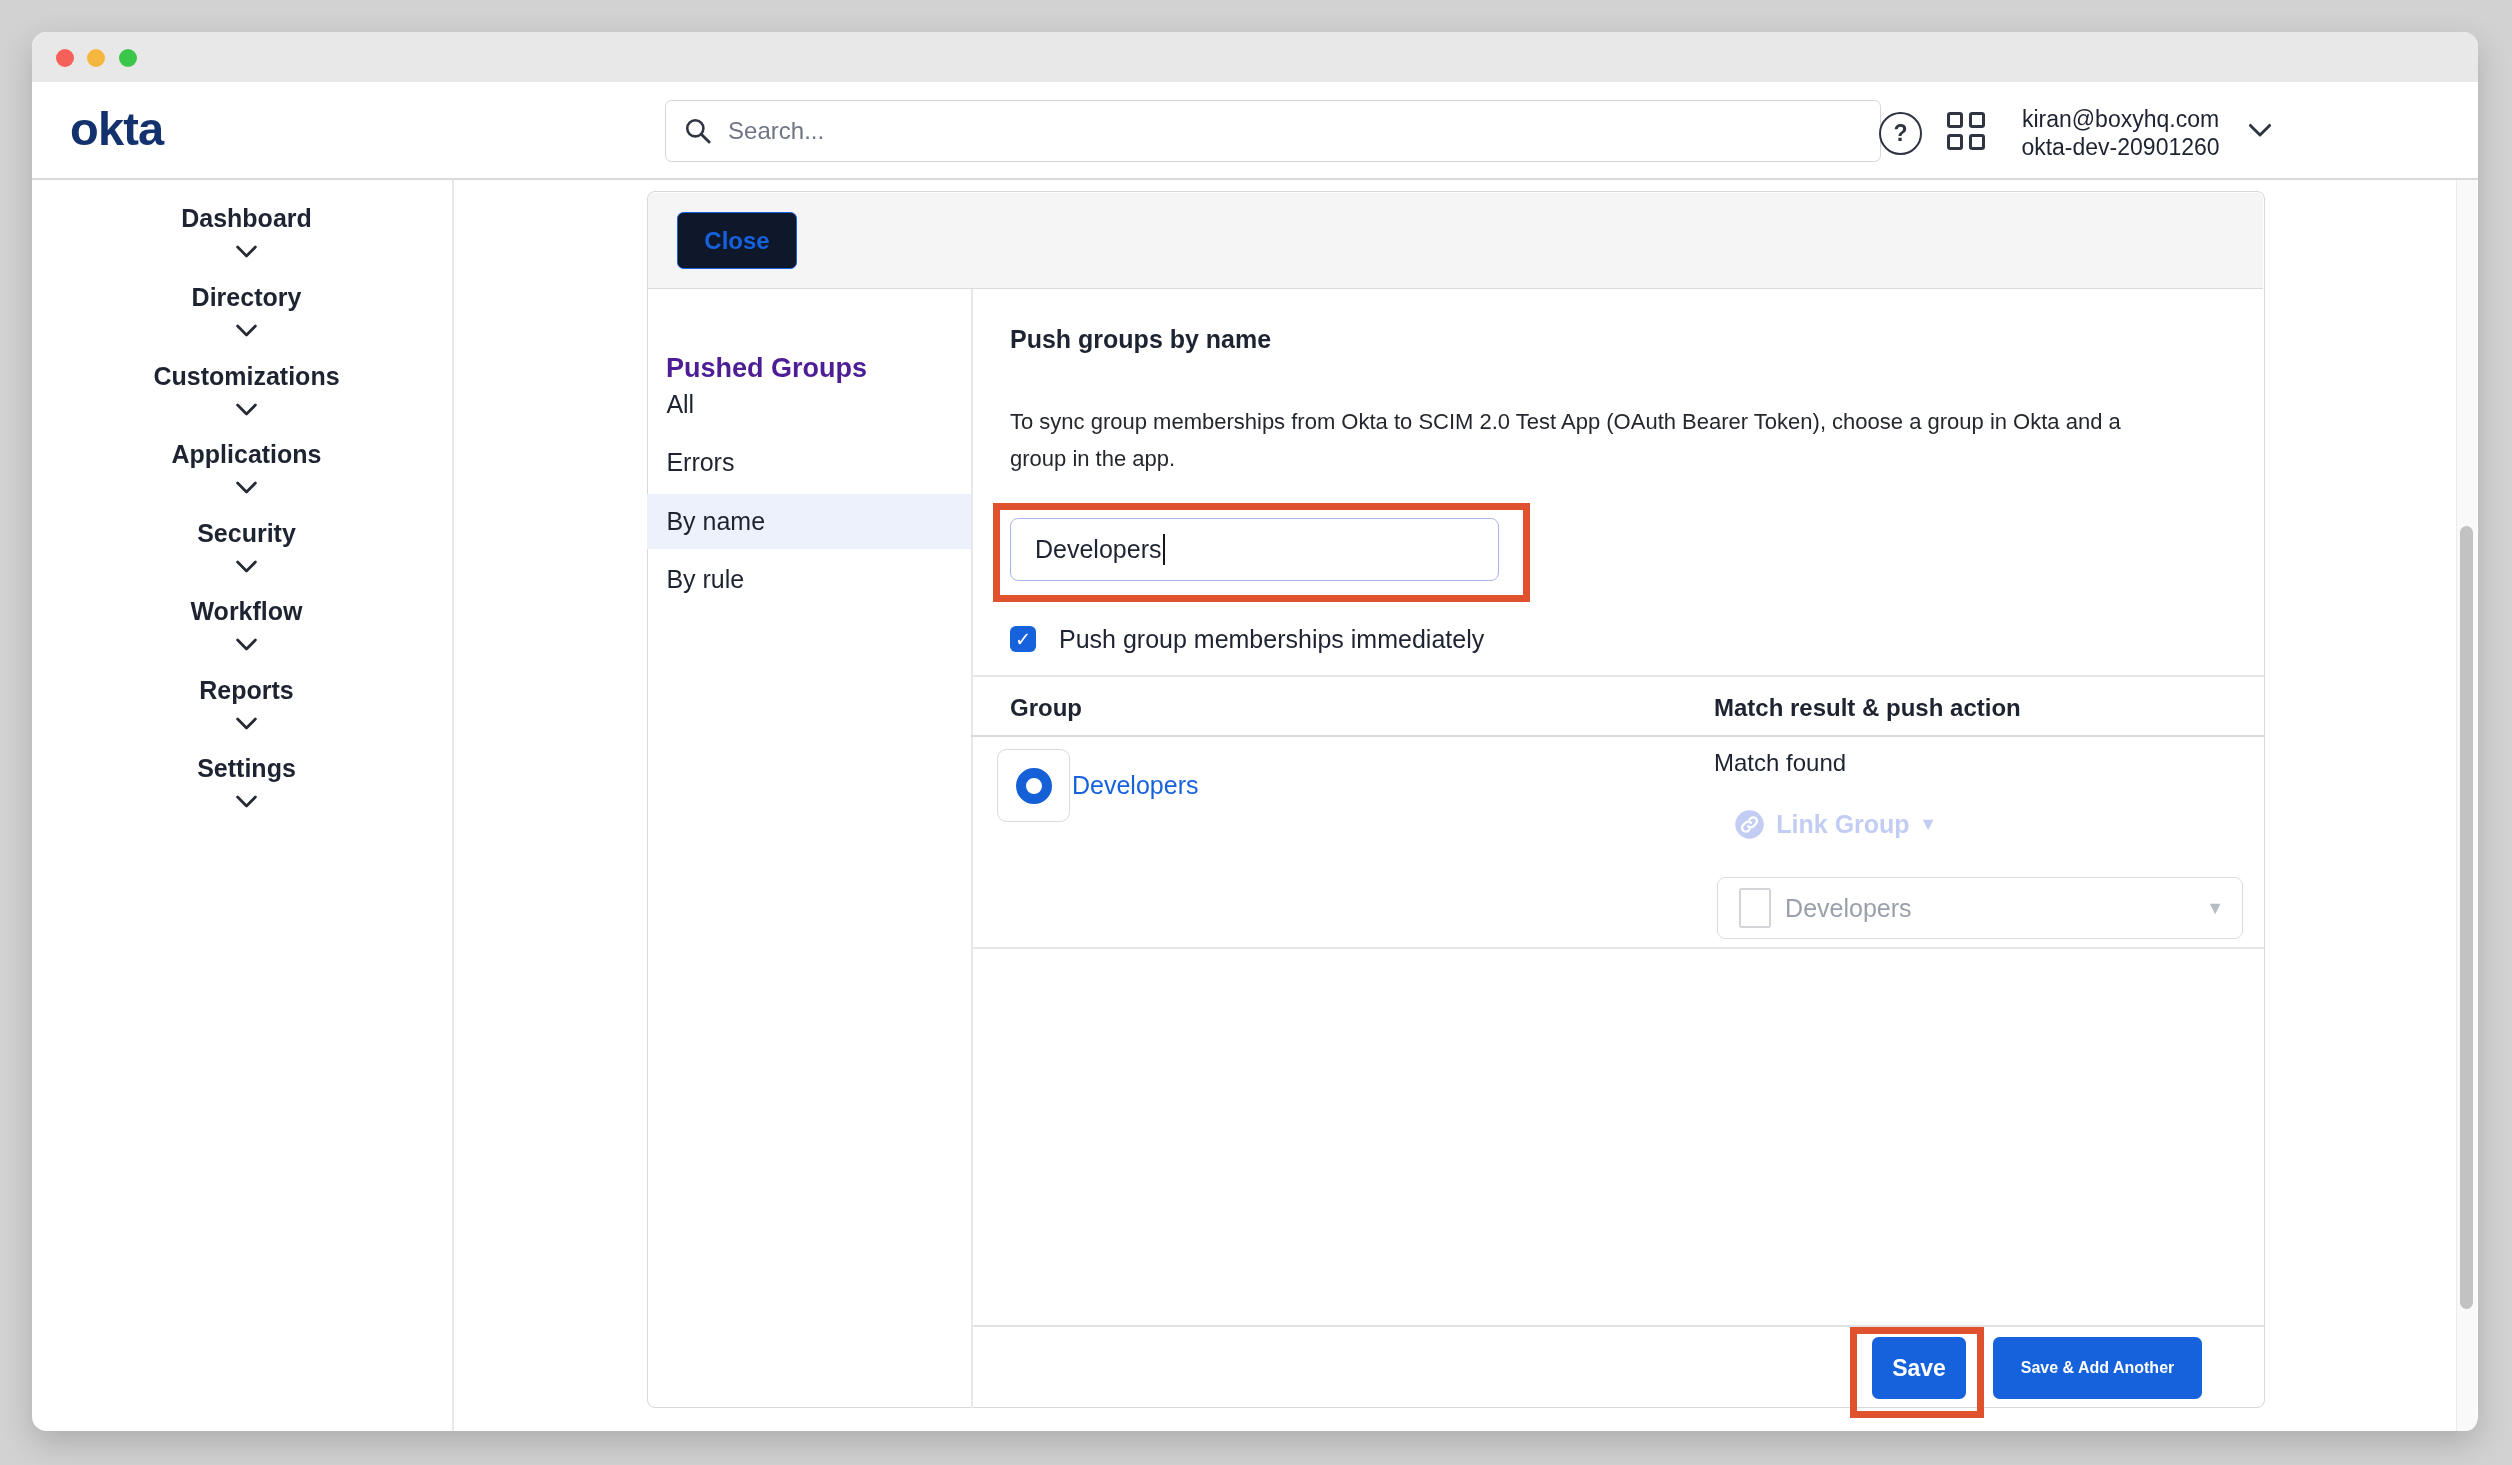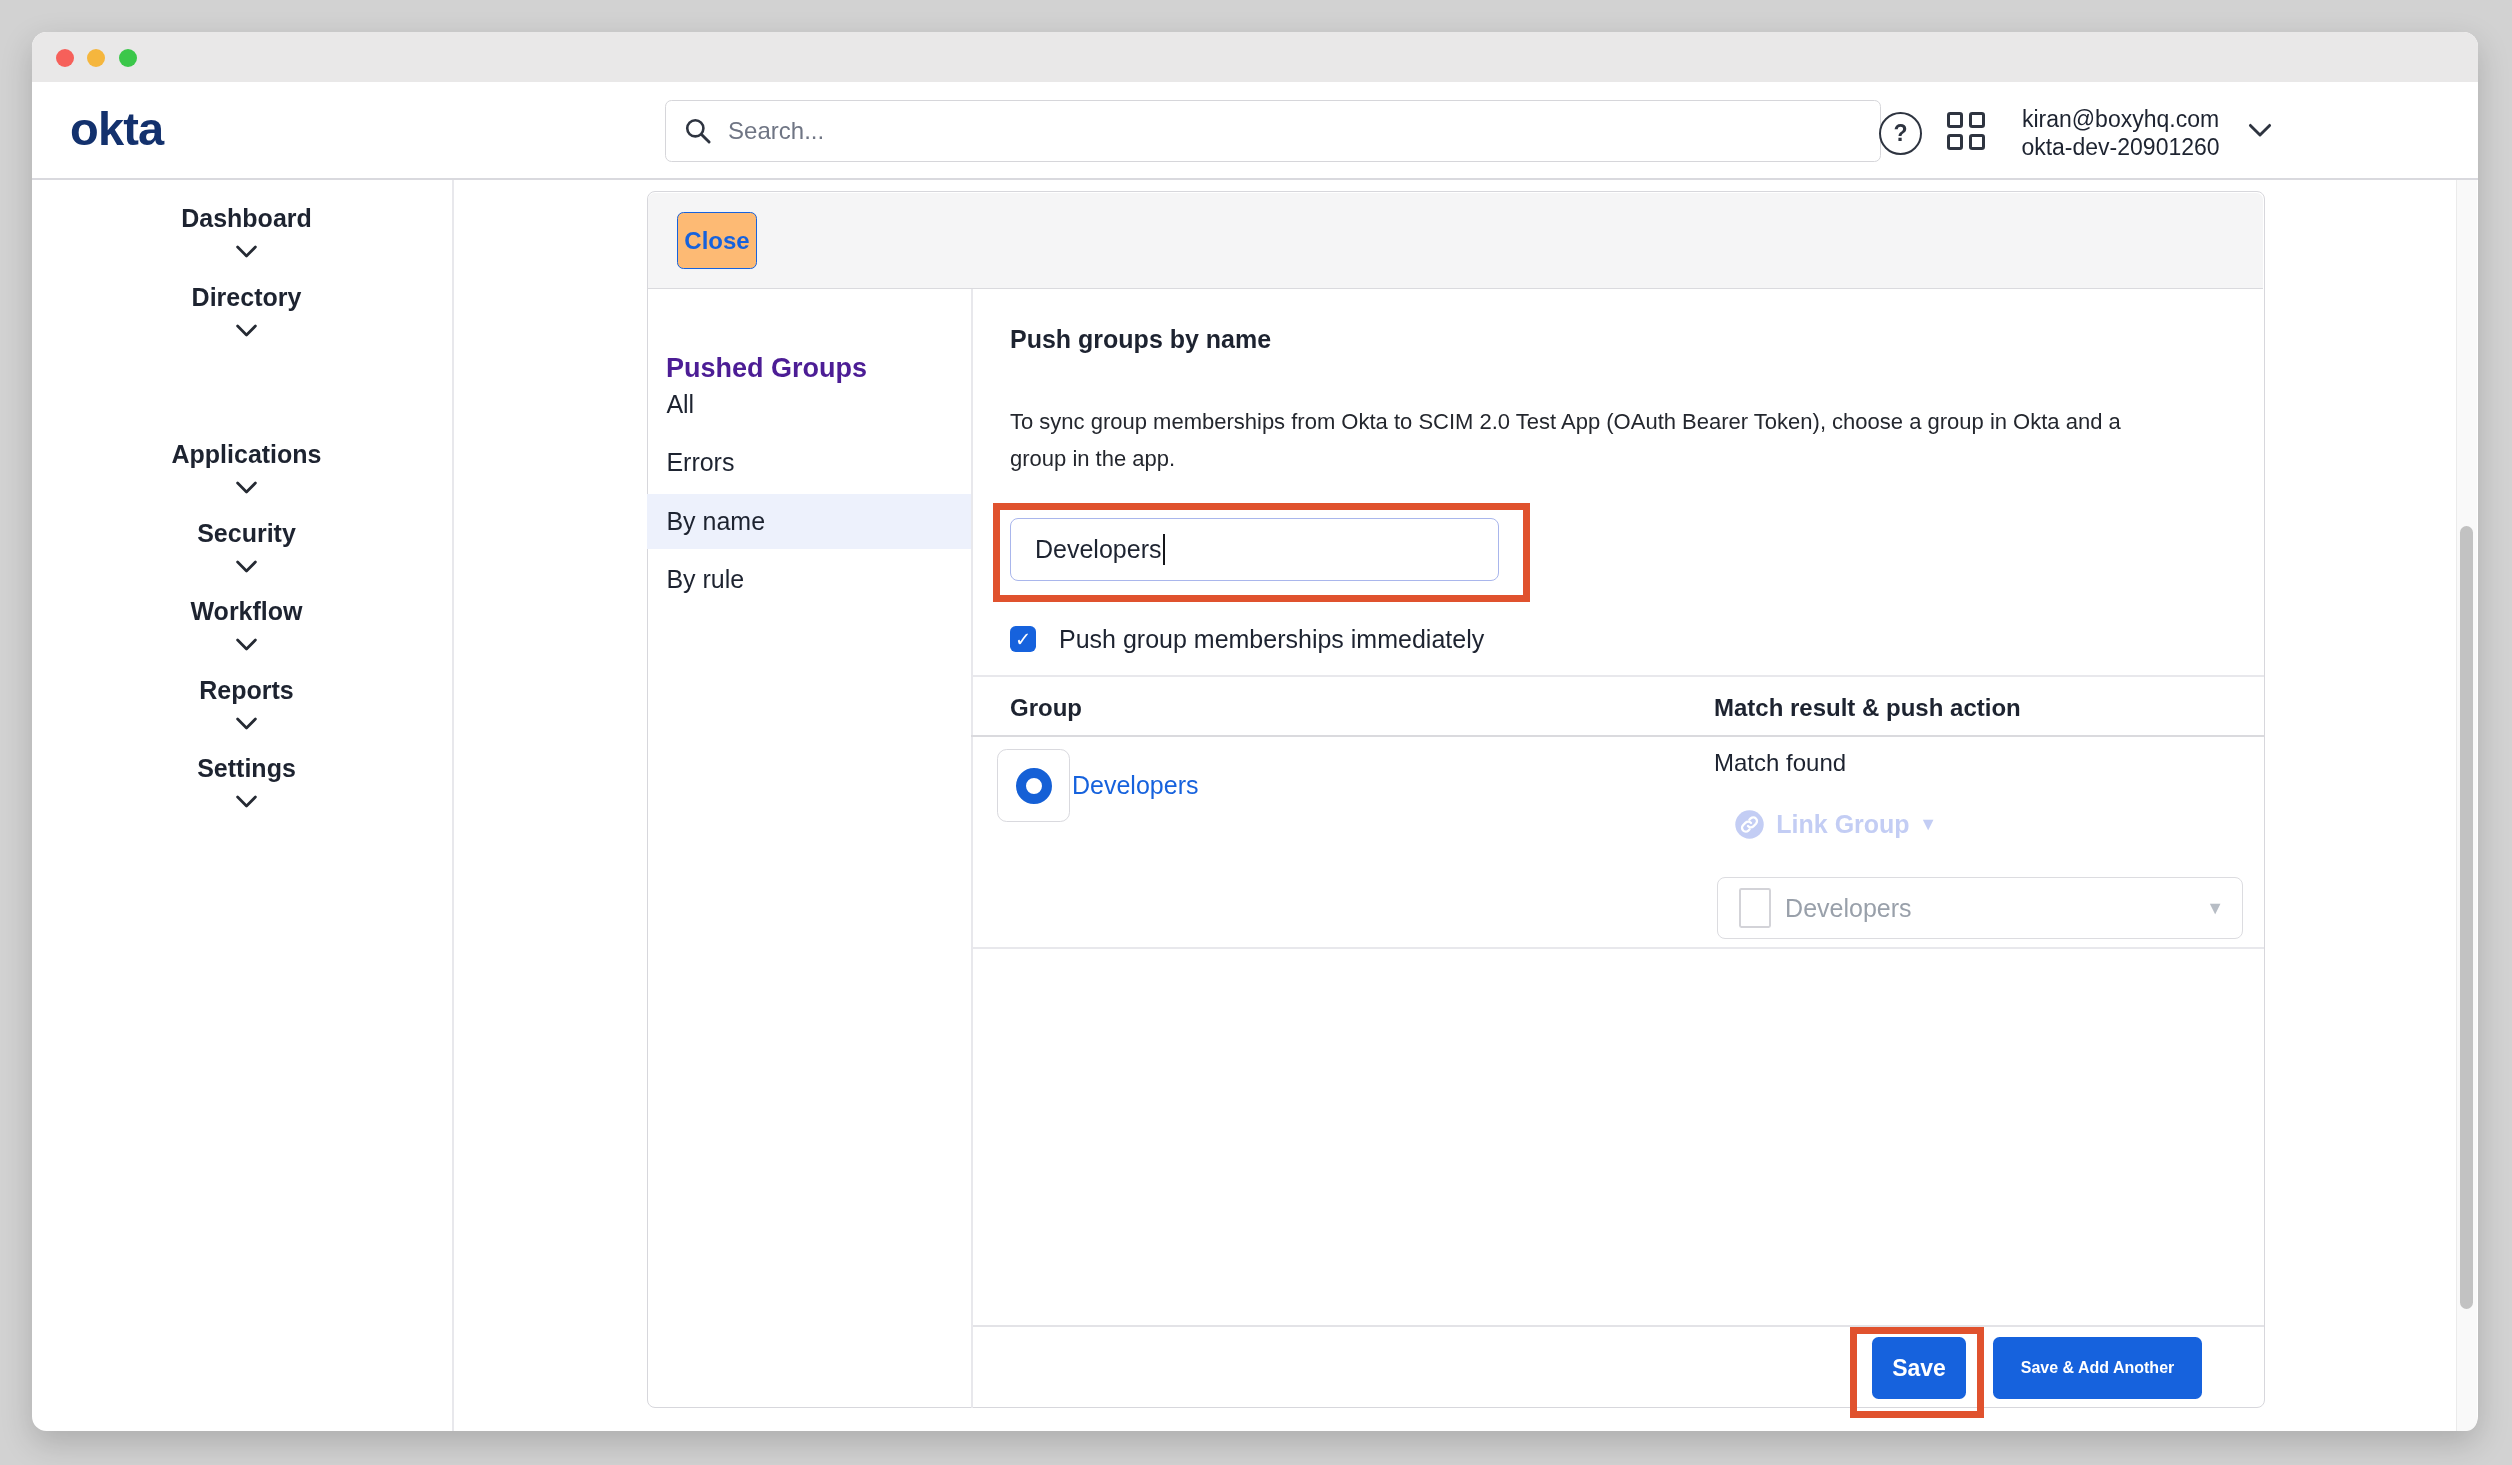--- a/index.html
+++ b/index.html
@@ -23,21 +23,21 @@
   .gridicon{width:39px;height:39px;display:grid;grid-template-columns:16px 16px;grid-template-rows:16px 16px;gap:5.7px;}
   .gridicon span{border:3.2px solid #2e3440;border-radius:3.2px;}
   .userblock{left:2012px;top:105px;width:217px;text-align:center;color:#1d2330;font-size:23px;line-height:28px;}
   .sidebar-divider{left:452px;top:180px;width:1.6px;height:1251px;background:#e8e8ec;}
   .side-item{left:49px;width:374px;height:55px;display:flex;align-items:center;justify-content:space-between;
              padding-left:21px;cursor:pointer;flex-direction:column;}
   .side-item .lbl{font-size:25px;font-weight:700;color:#1d2330;}
   .panel{left:647px;top:191px;width:1618px;height:1217px;background:#fff;border:1.6px solid #d7d7dc;border-radius:8px;}
   .panelbar{left:648px;top:193px;width:1615px;height:96px;background:#f5f5f6;border-bottom:1.6px solid #dadade;
             border-radius:6.5px 6.5px 0 0;}
-  .closebtn{left:677px;top:212px;width:80px;height:57px;background:#fdba74;border:1.6px solid #1662dd;border-radius:6.5px;
+  .closebtn{left:677px;top:212px;width:120px;height:57px;background:#0f172a;border:1.6px solid #1662dd;border-radius:6.5px;
             color:#1662dd;font-size:24px;font-weight:700;display:flex;align-items:center;justify-content:center;cursor:pointer;}
   .leftnav-border{left:971px;top:289px;width:1.6px;height:1119px;background:#e8e8ec;}
   .navtitle{left:666px;top:314px;font-size:27px;font-weight:700;color:#4c1d95;margin-top:39px;}
   .navitem{left:647px;width:324px;height:55px;display:flex;align-items:center;padding-left:19.4px;font-size:25px;
            color:#1d2330;cursor:pointer;}
   .navitem.sel{background:#edf1fc;}
   .heading{left:1010px;top:325px;font-size:25px;font-weight:700;color:#1d2330;}
   .desc{left:1010px;width:1230px;font-size:22px;color:#24272e;line-height:37px;}
   .orange{border:7.3px solid #e0522e;z-index:40;pointer-events:none;}
   .nameinput{left:1010px;top:518px;width:489px;height:63px;border:1.6px solid #a9b6ec;border-radius:8px;background:#fff;
@@ -123,20 +123,28 @@
       </span>
   </div>
   <div class="abs side-item" style="top:283px;">
     <span class="lbl">Directory</span>
     <span>
         <svg width="21" height="13.8" viewBox="0 0 26 17">
           <path d="M2 2.5l11 11 11-11" fill="none" stroke="#252a33" stroke-width="3.4" stroke-linecap="round" stroke-linejoin="round"></path>
         </svg>
       </span>
   </div>
+  <div class="abs side-item" style="top:362px;">
+    <span class="lbl">Customizations</span>
+    <span>
+        <svg width="21" height="13.8" viewBox="0 0 26 17">
+          <path d="M2 2.5l11 11 11-11" fill="none" stroke="#252a33" stroke-width="3.4" stroke-linecap="round" stroke-linejoin="round"></path>
+        </svg>
+      </span>
+  </div>
   <div class="abs side-item" style="top:440px;">
     <span class="lbl">Applications</span>
     <span>
         <svg width="21" height="13.8" viewBox="0 0 26 17">
           <path d="M2 2.5l11 11 11-11" fill="none" stroke="#252a33" stroke-width="3.4" stroke-linecap="round" stroke-linejoin="round"></path>
         </svg>
       </span>
   </div>
   <div class="abs side-item" style="top:519px;">
     <span class="lbl">Security</span>

